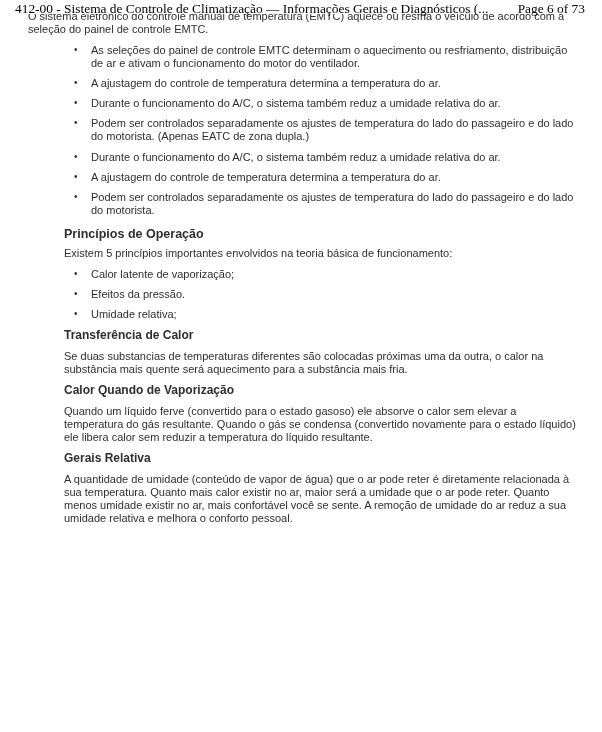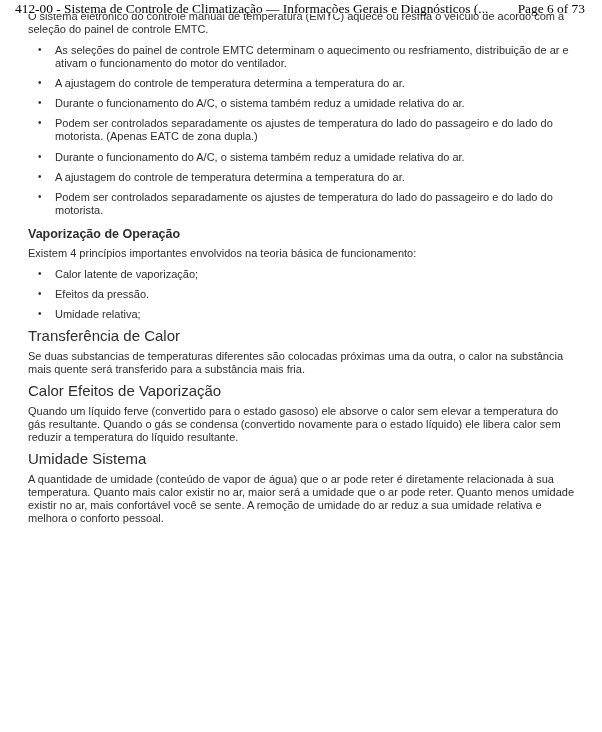--- a/index.html
+++ b/index.html
@@ -33,32 +33,32 @@
     position: absolute;
     top: 10px;
     left: 28px;
     width: 548px;
     z-index: 1;
     font-size: 11px;
     line-height: 13px;
     color: #2e2e2e;
   }
   .content > * { margin: 0; padding: 0; }
-  .content > * + * { margin-top: 8px; }
+  .content > * + * { margin-top: 8px; margin-left: 36px; }
   .content h1.section-heading {
     font-size: 12.5px;
     line-height: 16px;
     font-weight: bold;
     margin-top: 9px;
   }
   .content h1.section-heading + p { margin-top: 5px; }
   .content h2.sub-heading {
-    font-size: 15px;
+    font-size: 12px;
     line-height: 13px;
-    font-weight: normal;
+    font-weight: bold;
   }
   .content ul.bullet-list { list-style: none; }
   .content ul.bullet-list li {
     position: relative;
     padding-left: 27px;
   }
   .content ul.bullet-list li + li { margin-top: 7px; }
   .content ul.bullet-list li::before {
     content: "\2022";
     position: absolute;
@@ -89,35 +89,35 @@
     <li>Podem ser controlados separadamente os ajustes de temperatura do lado do passageiro e do lado do motorista. (Apenas EATC de zona dupla.)</li>
   </ul>
 
 
   <ul class="bullet-list">
     <li>Durante o funcionamento do A/C, o sistema também reduz a umidade relativa do ar.</li>
     <li>A ajustagem do controle de temperatura determina a temperatura do ar.</li>
     <li>Podem ser controlados separadamente os ajustes de temperatura do lado do passageiro e do lado do motorista.</li>
   </ul>
 
-  <h1 class="section-heading">Vaporização de Operação</h1>
+  <h1 class="section-heading">Princípios de Operação</h1>
 
-  <p>Existem 4 princípios importantes envolvidos na teoria básica de funcionamento:</p>
+  <p>Existem 5 princípios importantes envolvidos na teoria básica de funcionamento:</p>
 
   <ul class="bullet-list">
     <li>Calor latente de vaporização;</li>
     <li>Efeitos da pressão.</li>
     <li>Umidade relativa;</li>
   </ul>
 
   <h2 class="sub-heading">Transferência de Calor</h2>
 
-  <p>Se duas substancias de temperaturas diferentes são colocadas próximas uma da outra, o calor na substância mais quente será transferido para a substância mais fria.</p>
+  <p>Se duas substancias de temperaturas diferentes são colocadas próximas uma da outra, o calor na substância mais quente será aquecimento para a substância mais fria.</p>
 
-  <h2 class="sub-heading">Calor Efeitos de Vaporização</h2>
+  <h2 class="sub-heading">Calor Quando de Vaporização</h2>
 
   <p>Quando um líquido ferve (convertido para o estado gasoso) ele absorve o calor sem elevar a temperatura do gás resultante. Quando o gás se condensa (convertido novamente para o estado líquido) ele libera calor sem reduzir a temperatura do líquido resultante.</p>
 
-  <h2 class="sub-heading">Umidade Sistema</h2>
+  <h2 class="sub-heading">Gerais Relativa</h2>
 
   <p>A quantidade de umidade (conteúdo de vapor de água) que o ar pode reter é diretamente relacionada à sua temperatura. Quanto mais calor existir no ar, maior será a umidade que o ar pode reter. Quanto menos umidade existir no ar, mais confortável você se sente. A remoção de umidade do ar reduz a sua umidade relativa e melhora o conforto pessoal.</p>
 
 </div>
 
 </body></html>

